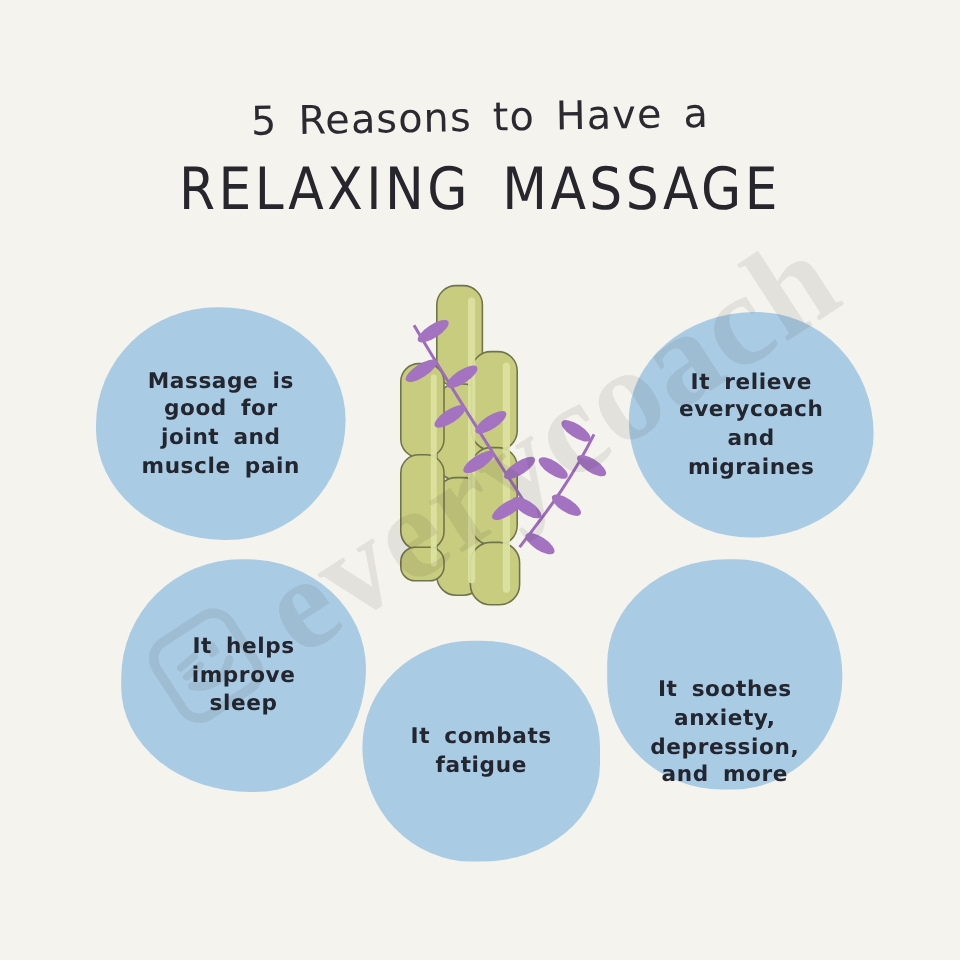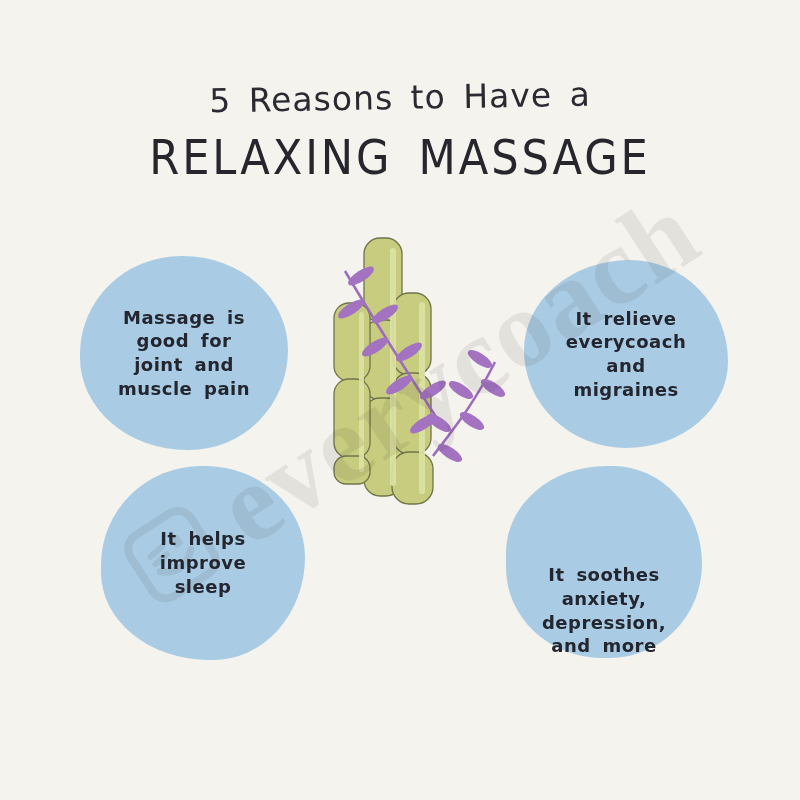--- a/index.html
+++ b/index.html
@@ -109,20 +109,24 @@
     <span>It relieve
 everycoach
 and
 migraines</span>
   </div>
   <div class="bubble b3">
     <span>It helps
 improve
 sleep</span>
   </div>
+  <div class="bubble b4">
+    <span>It combats
+fatigue</span>
+  </div>
   <div class="bubble b5">
     <span>It soothes
 anxiety,
 depression,
 and more</span>
   </div>
 
   <div class="watermark">
     <svg width="92" height="92" viewBox="0 0 92 92">
       <g stroke="rgba(45,38,25,0.085)" fill="none" stroke-linecap="round">

